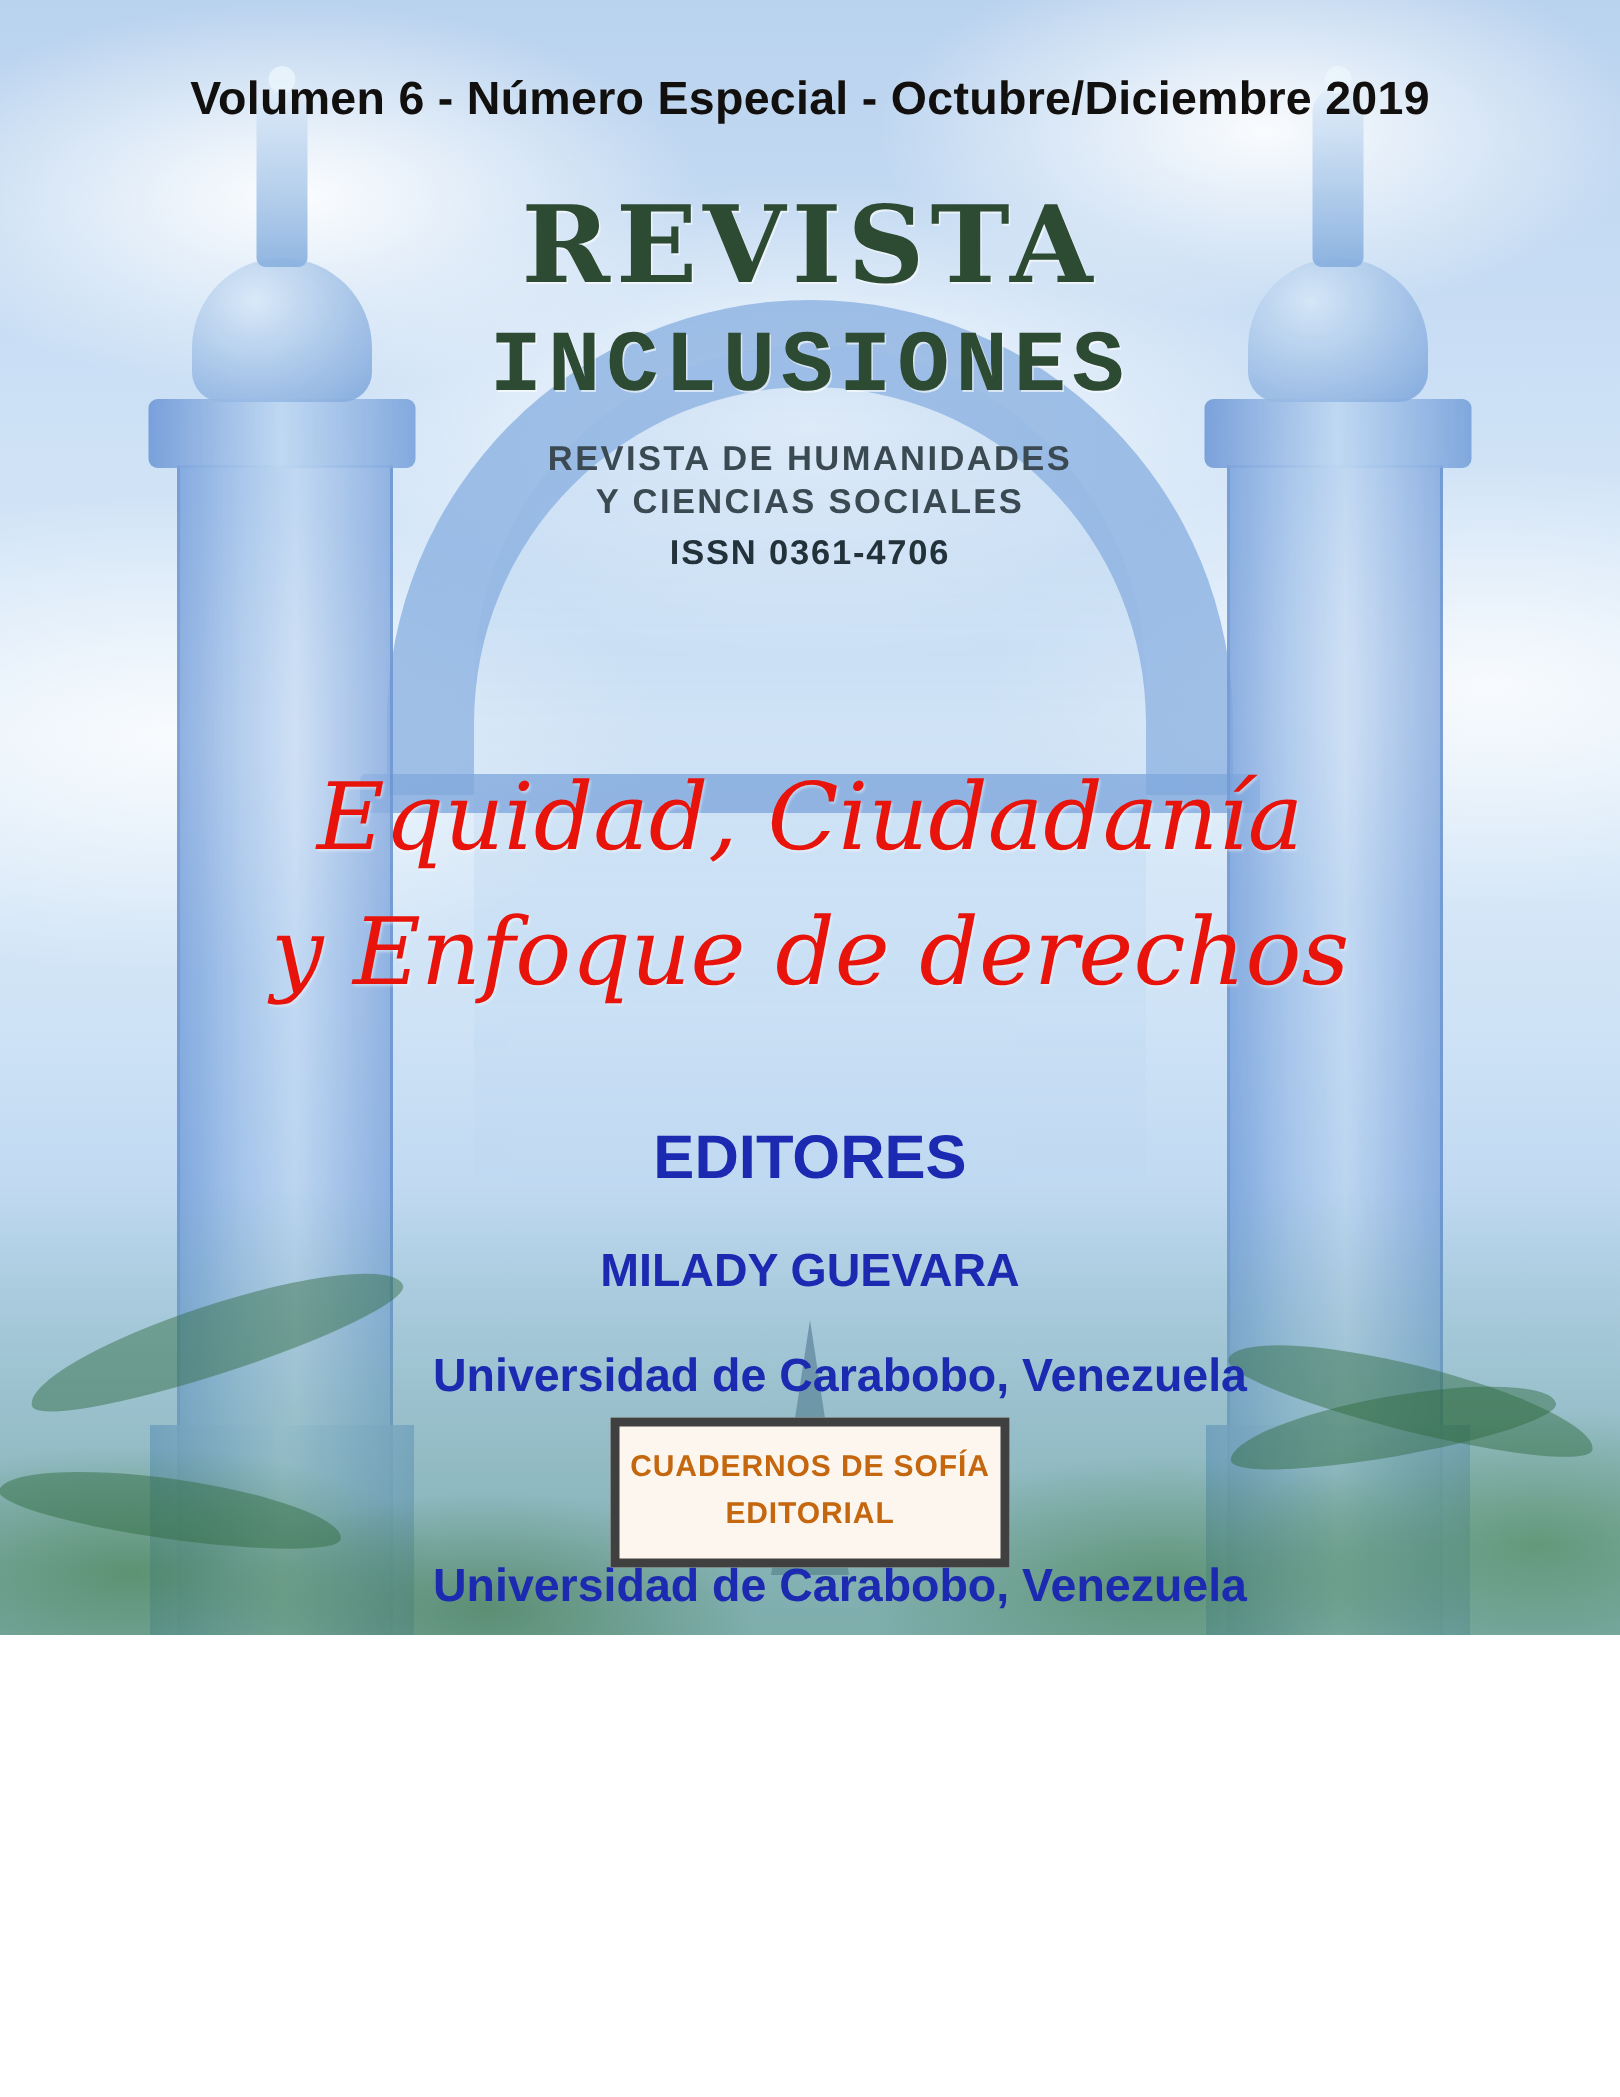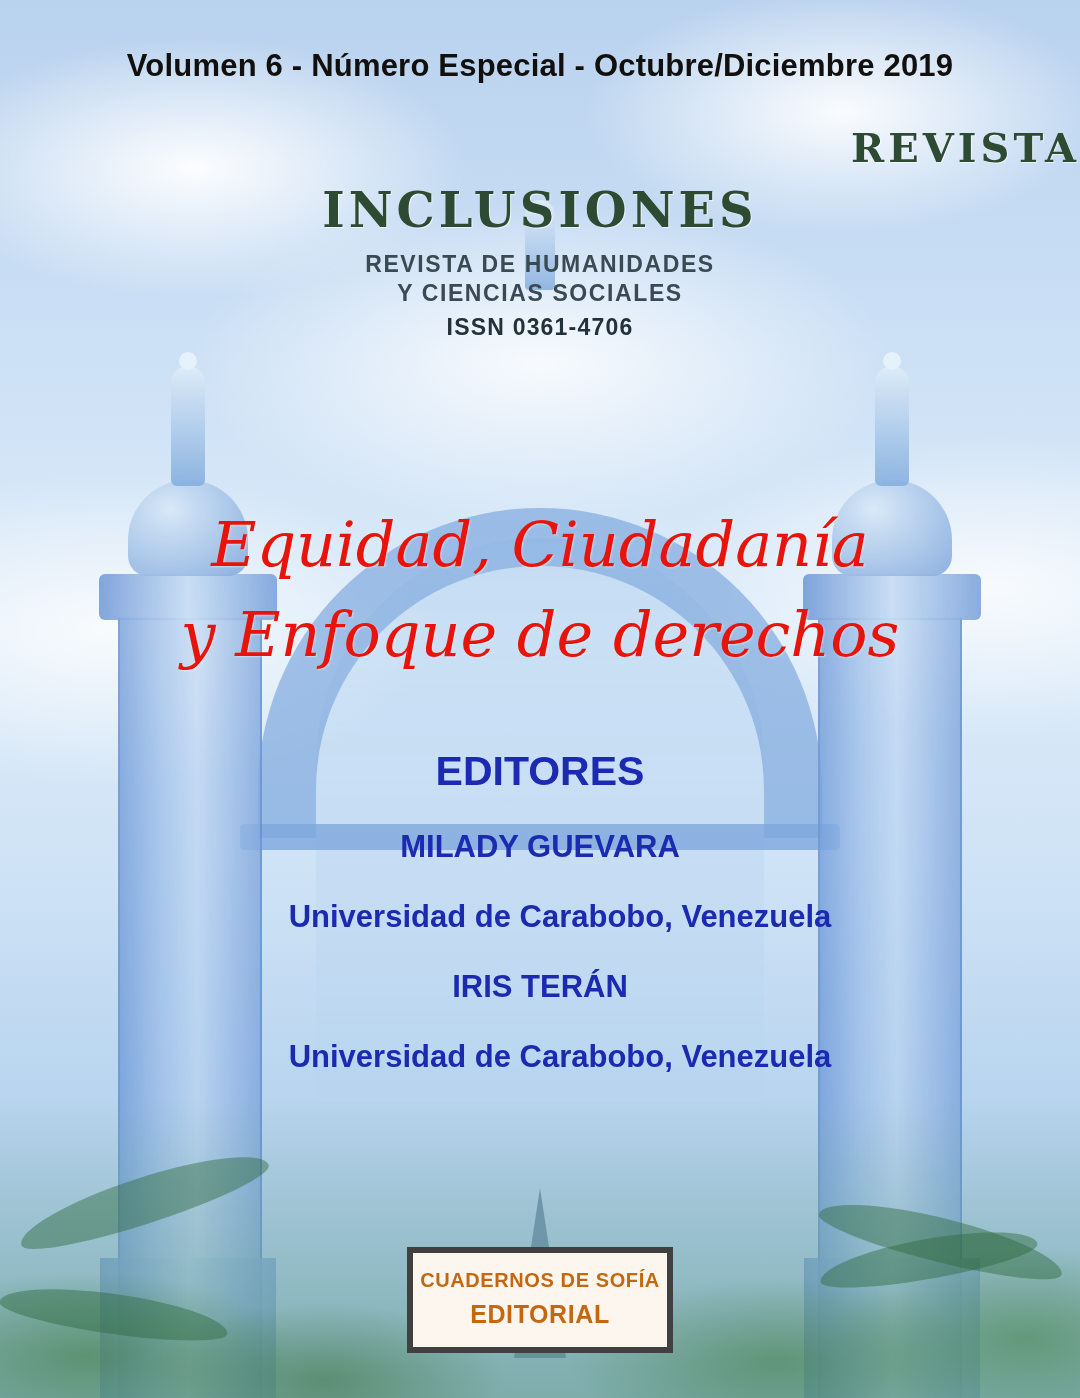--- a/index.html
+++ b/index.html
@@ -3,21 +3,21 @@
 <meta charset="utf-8">
 <style>
   html, body {
     margin: 0;
     padding: 0;
     background: #ffffff;
   }
   #cover {
     position: relative;
     width: 1080px;
-    height: 1398px;
+    height: 1090px;
     overflow: hidden;
     font-family: "Liberation Sans", sans-serif;
     background: #e5e5e5;
   }
 
   
   .bg-sky {
     position: absolute;
     inset: 0;
     background:
@@ -184,22 +184,22 @@
     text-align: center;
   }
   .mast-line {
     font-family: "DejaVu Serif", serif;
     font-weight: bold;
     color: #2d4a33;
     letter-spacing: 4px;
     line-height: 1.0;
     text-shadow: 1px 1px 0 rgba(255,255,255,0.6);
   }
-  .mast-line.one { font-size: 40px; text-align: right; }
-  .mast-line.two { font-size: 48px; margin-top: 18px; }
+  .mast-line.one { font-size: 71px; }
+  .mast-line.two { font-size: 58px; margin-top: 18px; font-family: Liberation Mono, monospace; }
 
   .sub-line {
     font-family: "Liberation Sans", sans-serif;
     font-weight: bold;
     color: #3b4a52;
     font-size: 23px;
     letter-spacing: 1.6px;
     line-height: 1.25;
     margin-top: 16px;
     text-align: center;
@@ -251,21 +251,21 @@
   }
   .pub-line1 {
     color: #c4670f;
     font-weight: bold;
     font-size: 20px;
     letter-spacing: 0.6px;
   }
   .pub-line2 {
     color: #c4670f;
     font-weight: bold;
-    font-size: 25px;
+    font-size: 20px;
     letter-spacing: 0.6px;
     margin-top: 8px;
   }
 </style>
 </head>
 <body>
 
 <div id="cover">
 
   <div class="bg-sky"></div>

